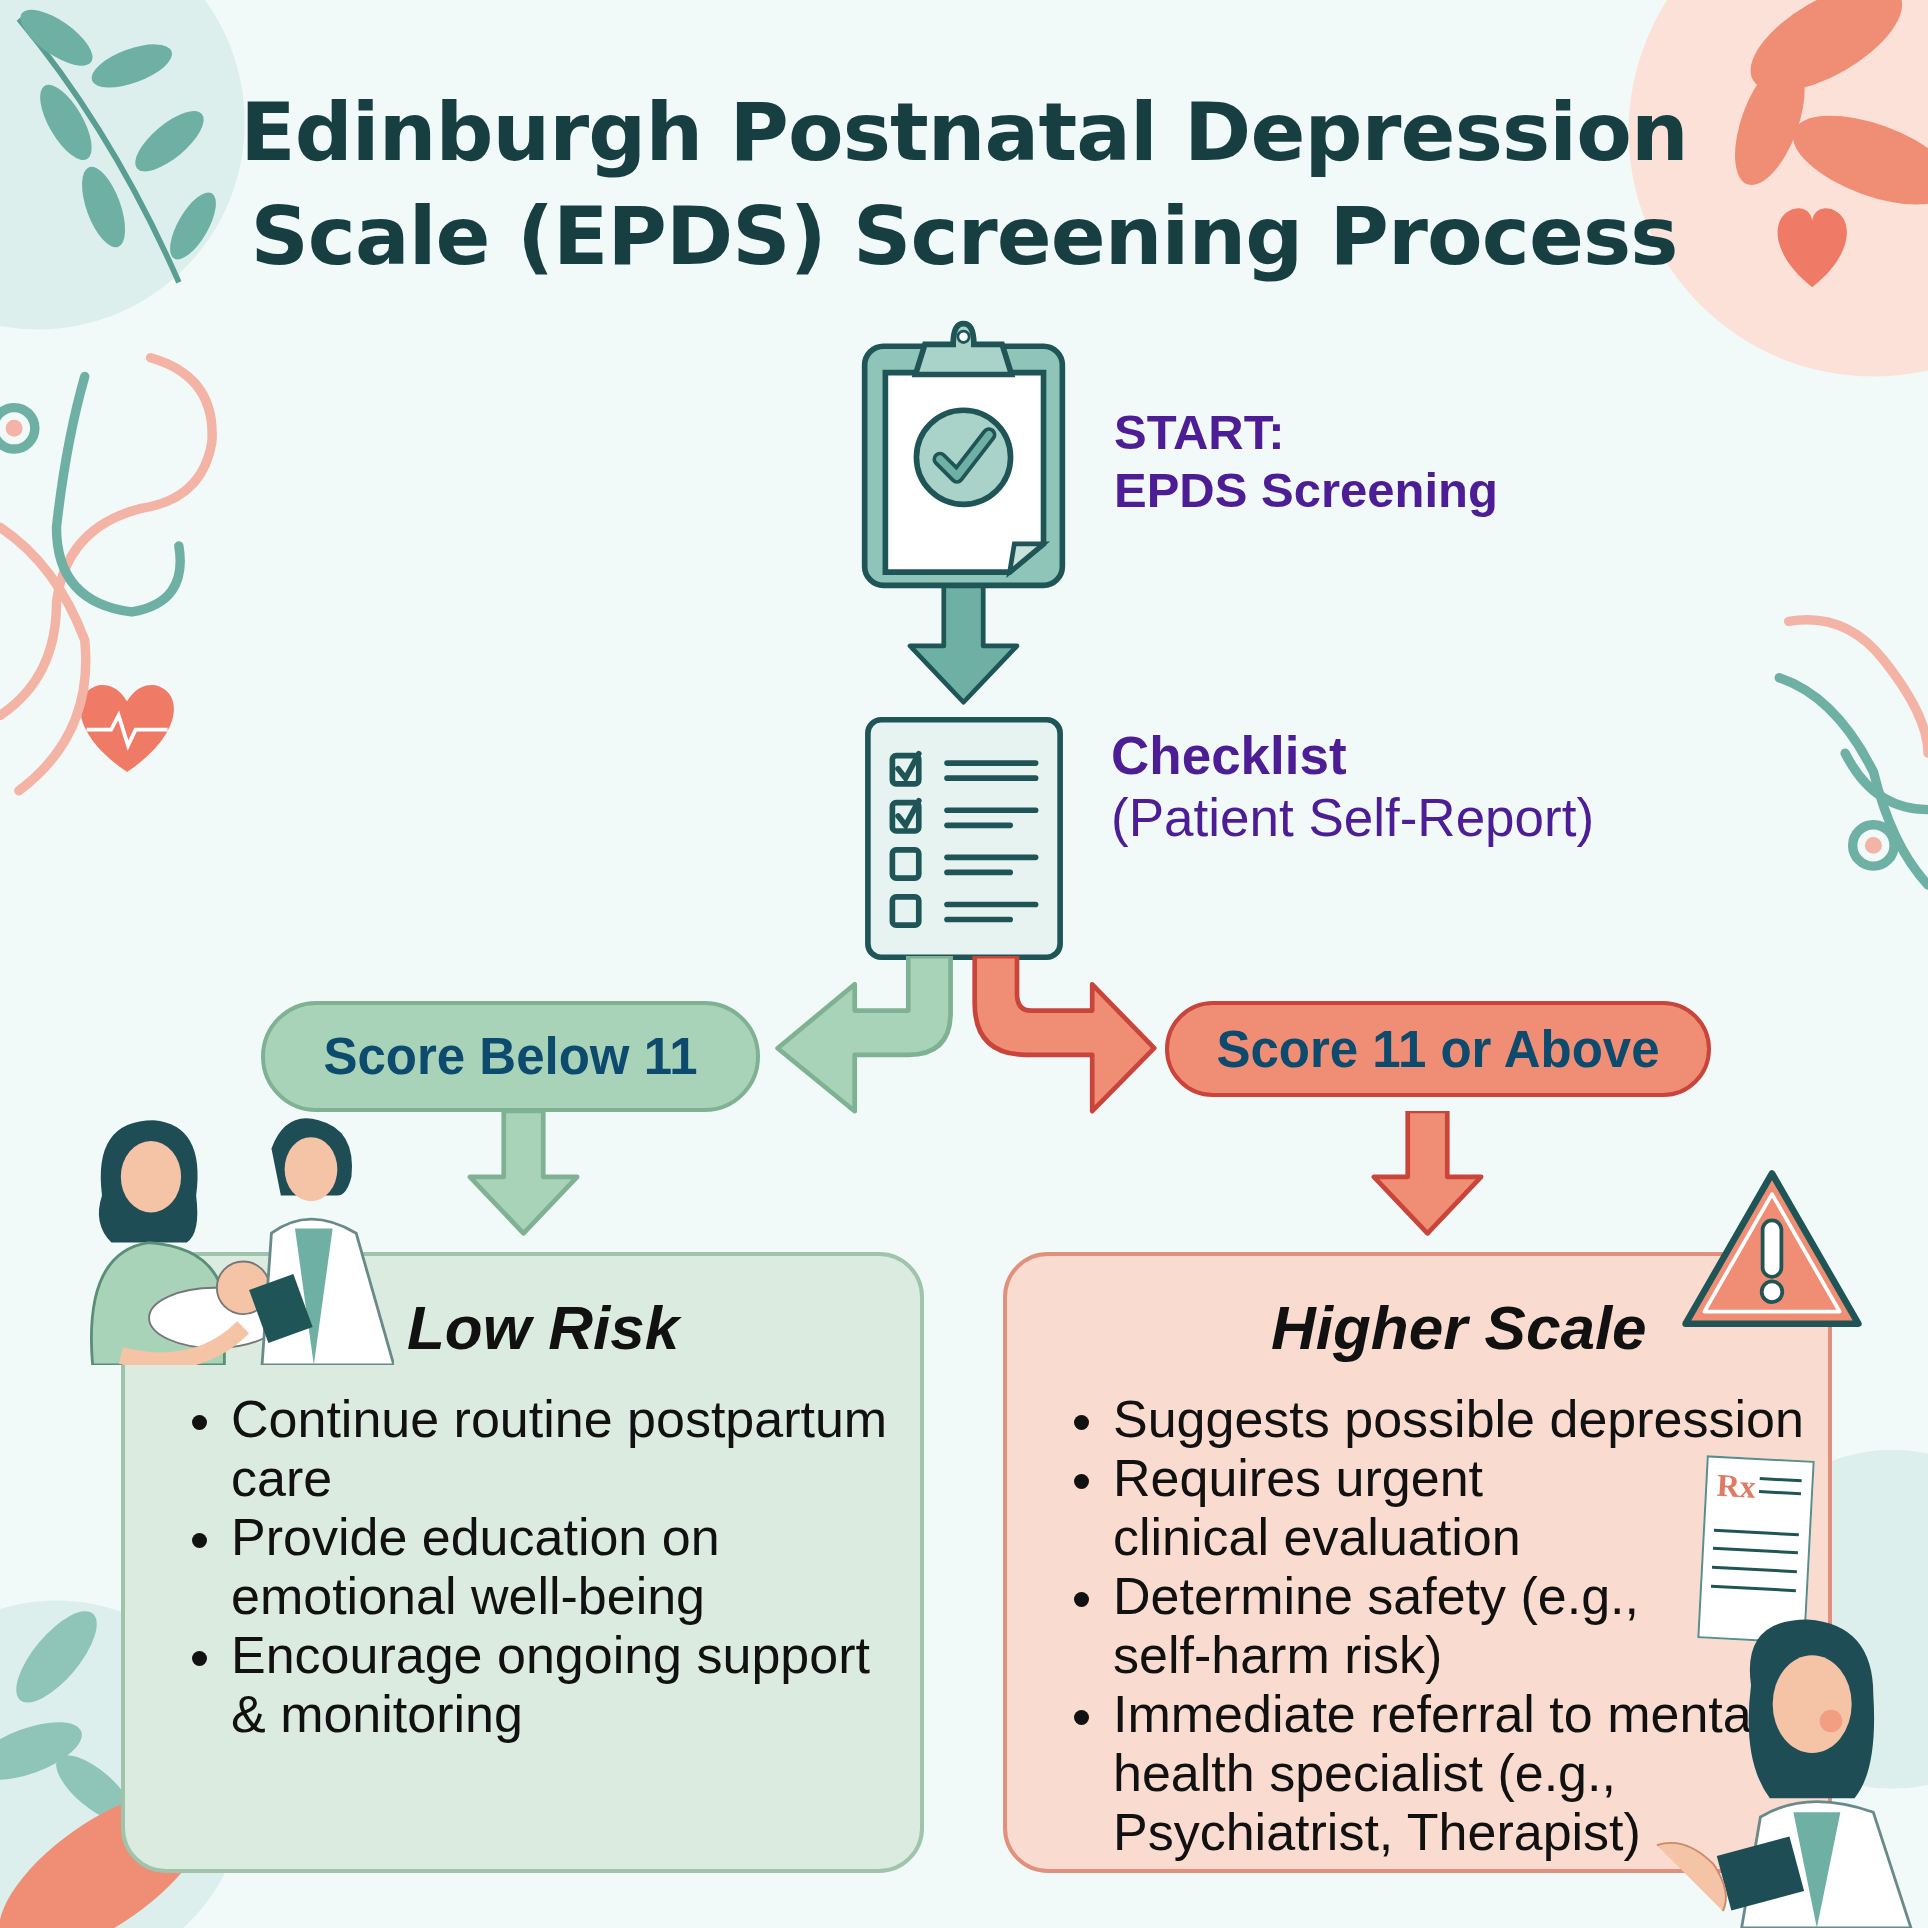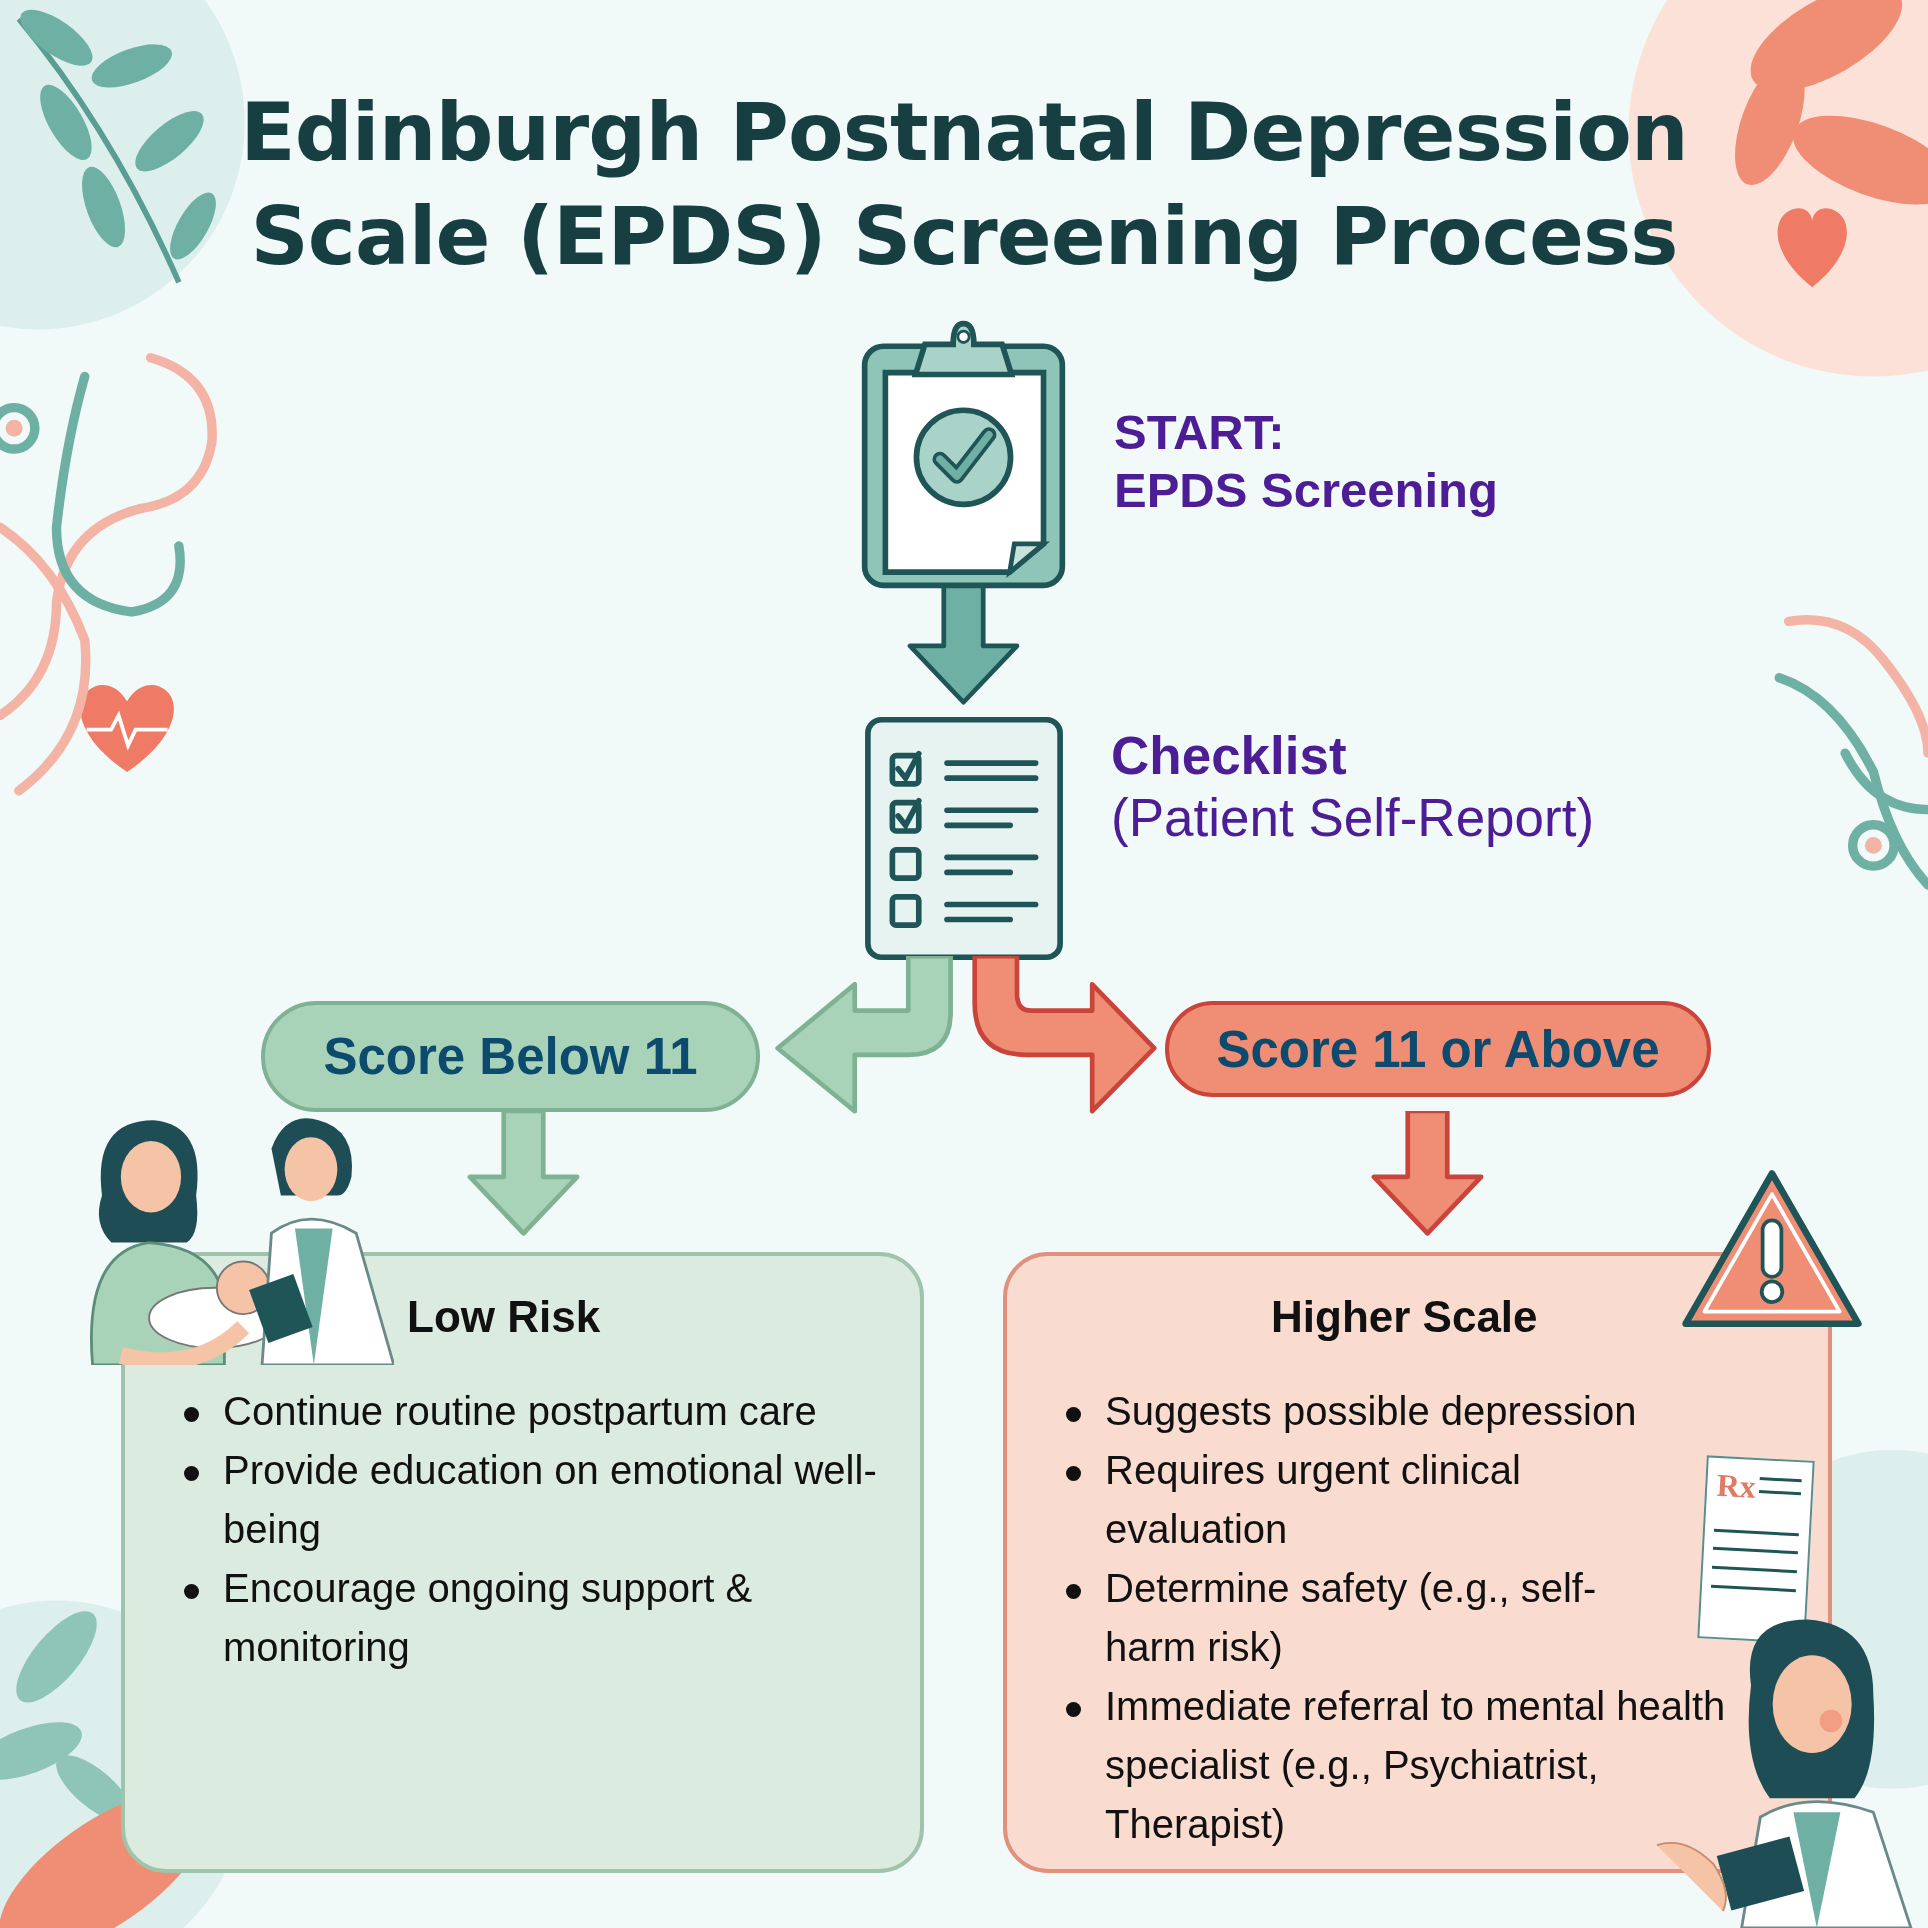--- a/index.html
+++ b/index.html
@@ -10,22 +10,22 @@
   .label{color:#4c1d95;font-family:"Liberation Sans",sans-serif;}
   .start-label{left:1114px;top:403px;font-size:49px;font-weight:bold;line-height:58px;}
   .admin-label{left:1111px;top:725px;font-size:53px;line-height:62px;}
   .admin-label .b{font-weight:bold;}
   .pill{border-radius:56px;display:flex;align-items:center;justify-content:center;font-weight:bold;font-size:51px;color:#0c4a6e;box-sizing:border-box;}
   .pill-green{left:261px;top:1001px;width:499px;height:111px;background:#a9d3b8;border:4.7px solid #7fb293;}
   .pill-red{left:1165px;top:1001px;width:546px;height:96px;background:#ef8e75;border:4.7px solid #c9443a;}
   .panel{border-radius:45px;box-sizing:border-box;}
   .panel-green{left:121px;top:1252px;width:803px;height:621px;background:#dcebe0;border:4.7px solid #9fc3ab;}
   .panel-red{left:1003px;top:1252px;width:829px;height:621px;background:#f9dccf;border:4.7px solid #e0907d;}
-  .panel-title{position:absolute;font-weight:bold;font-size:44px;color:#111;}
-  .bullets{position:absolute;margin:4px;padding:0;list-style:none;font-size:40px;line-height:59px;color:#111;}
+  .panel-title{position:absolute;font-weight:bold;font-size:62px;color:#111;font-style:italic;}
+  .bullets{position:absolute;margin:12px;padding:0;list-style:none;font-size:52px;line-height:59px;color:#111;}
   .bullets li{position:relative;padding-left:45px;}
   .bullets li::before{content:"";position:absolute;left:5.6px;top:24.5px;width:15px;height:15px;border-radius:50%;background:#111;}
 </style>
 </head>
 <body>
 
 <svg class="abs" style="left:0;top:0;" width="1928" height="1928" viewBox="0 0 2048 2048">
 
   <circle cx="40" cy="130" r="220" fill="#dcefec"></circle>
   <circle cx="1990" cy="140" r="260" fill="#fbe1d8"></circle>

